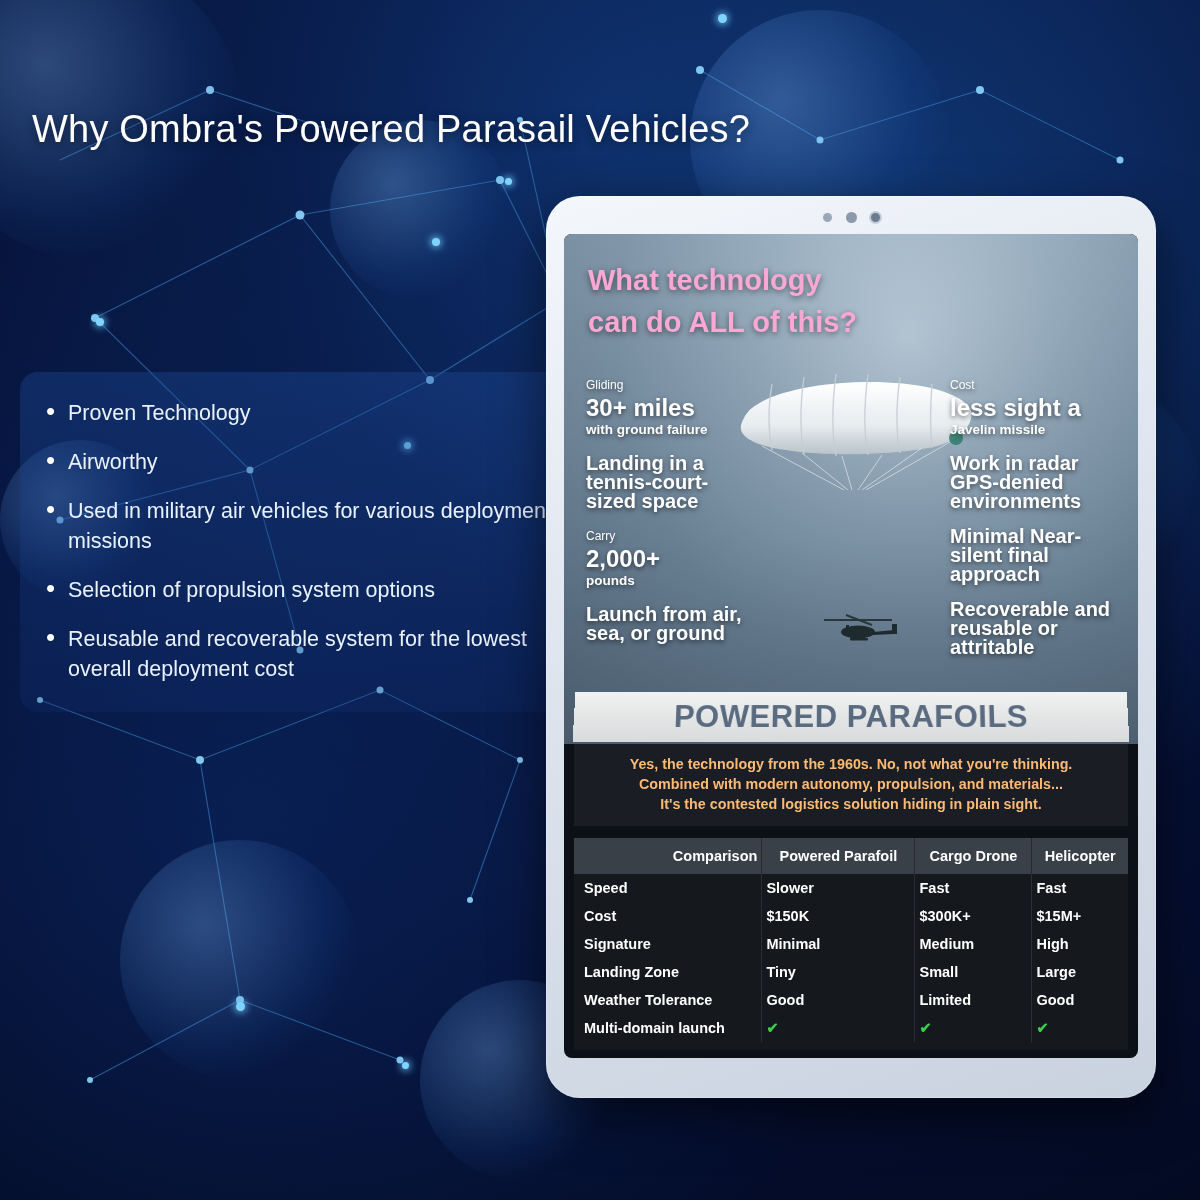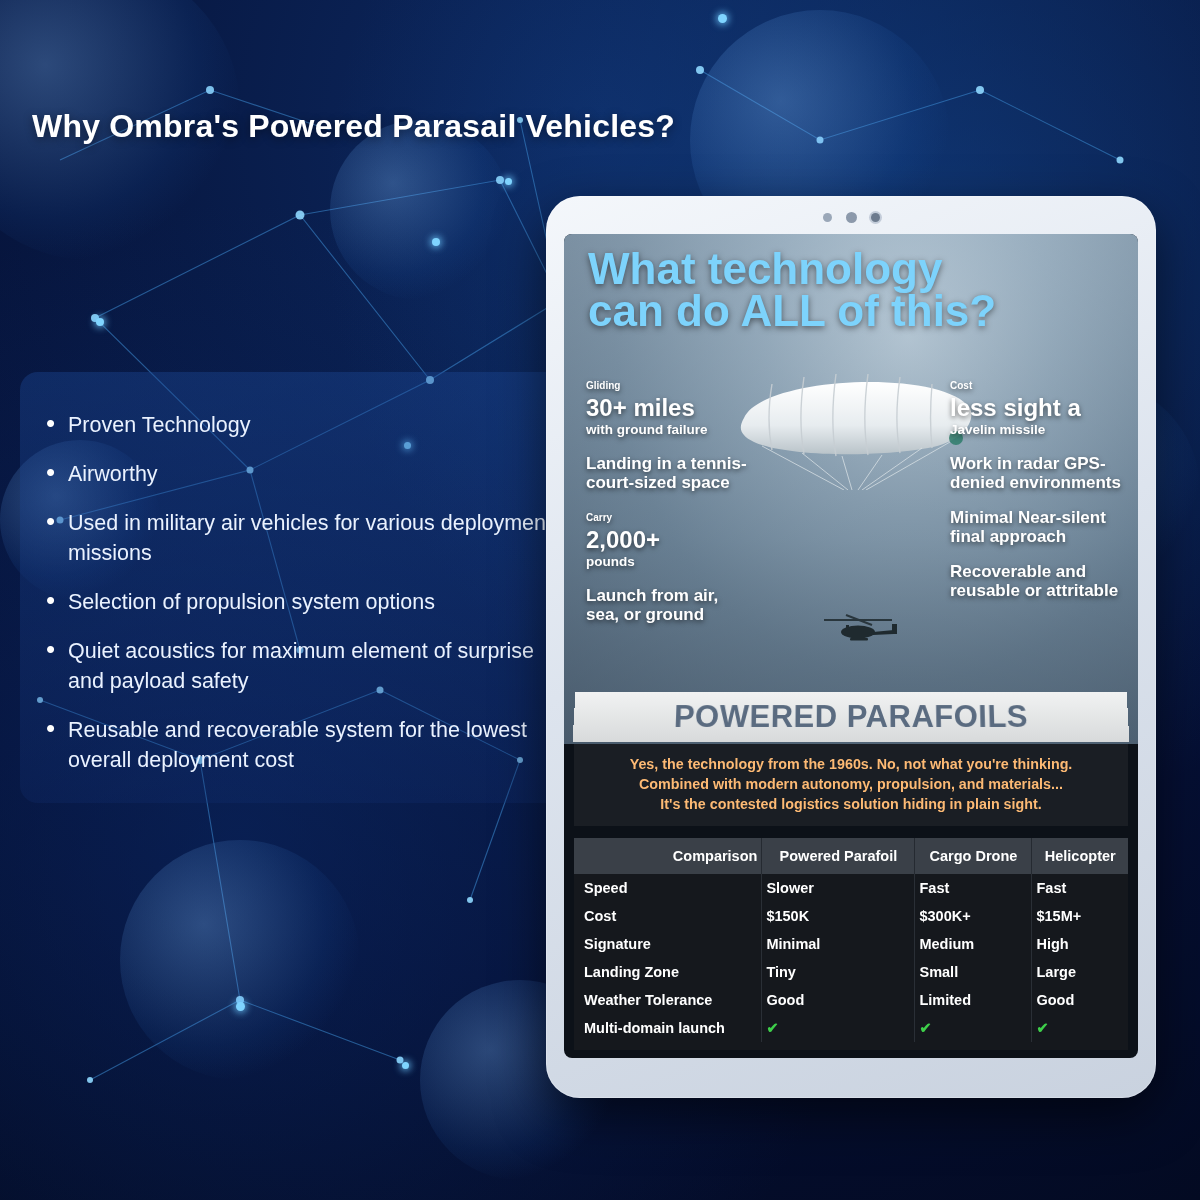--- a/index.html
+++ b/index.html
@@ -22,31 +22,31 @@
   .bokeh {
     position: absolute; border-radius: 50%;
     background: radial-gradient(circle at 35% 35%, rgba(130,190,255,0.30), rgba(40,110,200,0.10) 55%, rgba(10,30,80,0) 72%);
   }
   .dot { position: absolute; border-radius: 50%; background: #7fd4ff; box-shadow: 0 0 7px 2px rgba(110,200,255,0.75); }
   svg.netlines { position: absolute; inset: 0; width: 1200px; height: 1200px; }
 
   
   .headline {
     position: absolute; left: 32px; top: 108px;
-    font-size: 32px; font-weight: bold; color: #ffffff;
+    font-size: 38px; font-weight: normal; color: #ffffff;
     letter-spacing: 0.2px;
     text-shadow: 0 2px 10px rgba(0,0,0,0.45);
   }
 
   
   .bullet-panel {
     position: absolute; left: 20px; top: 372px; width: 580px;
     background: linear-gradient(180deg, rgba(28,72,150,0.40), rgba(18,48,115,0.26));
     border-radius: 18px;
-    padding: 38px 26px 26px 18px;
+    padding: 26px 26px 26px 18px;
   }
   ul.bullets { list-style: none; }
   ul.bullets li {
     position: relative;
     color: #eaf2ff;
     font-size: 21.5px;
     line-height: 30px;
     padding-left: 30px;
     margin-bottom: 19px;
   }
@@ -93,41 +93,41 @@
   .sky {
     position: absolute; left: 0; right: 0; top: 0; height: 510px;
     background:
       radial-gradient(ellipse at 60% 20%, #b9cbd8 0%, #8fa6b8 30%, #6d8599 60%, #55697c 100%);
   }
   .sky::after {
     content:""; position:absolute; inset:0;
     background: linear-gradient(180deg, rgba(190,205,218,0.25) 0%, rgba(90,110,128,0.25) 60%, rgba(60,76,92,0.5) 100%);
   }
   .poster-title {
-    position: absolute; left: 24px; top: 14px;
-    color: #7dd3fc; font-weight: bold; font-size: 44px; line-height: 42px;
+    position: absolute; left: 24px; top: 25px;
+    color: #f9a8d4; font-weight: bold; font-size: 29px; line-height: 42px;
     text-shadow: 0 2px 6px rgba(0,0,0,0.5);
     z-index: 6;
   }
 
   
   .canopy { position: absolute; left: 168px; top: 126px; width: 250px; height: 130px; z-index: 3; }
   .heli { position: absolute; left: 252px; top: 378px; width: 86px; height: 34px; z-index: 3; }
 
   .col {
     position: absolute; z-index: 5; color: #ffffff;
     text-shadow: 0 2px 5px rgba(0,0,0,0.55);
   }
   .col.left { left: 22px; top: 142px; width: 170px; }
   .col.right { right: 16px; top: 142px; width: 172px; }
   .fact { margin-bottom: 16px; }
-  .fact .sm { font-size: 10px; line-height: 19px; font-weight: bold; }
+  .fact .sm { font-size: 12px; line-height: 19px; font-weight: normal; }
   .fact .lg { font-size: 24px; line-height: 26px; font-weight: bold; }
   .fact .xs { font-size: 13.5px; line-height: 17px; font-weight: bold; }
-  .fact .reg { font-size: 17px; line-height: 19px; font-weight: bold; }
+  .fact .reg { font-size: 20px; line-height: 19px; font-weight: bold; }
 
   .band {
     position: absolute; left: 10px; right: 10px; top: 458px; height: 50px;
     background: linear-gradient(180deg, #f1f2f2 0%, #d8dadb 100%);
     display: flex; align-items: center; justify-content: center;
     z-index: 7;
     transform: perspective(420px) rotateX(5deg);
   }
   .band span {
     font-size: 31px; font-weight: bold; color: #5a6b80; letter-spacing: 0.5px;
@@ -225,21 +225,20 @@
   </div>
 
   <h1 class="headline">Why Ombra's Powered Parasail Vehicles?</h1>
 
   <div class="bullet-panel">
     <ul class="bullets">
       <li>Proven Technology</li>
       <li>Airworthy</li>
       <li>Used in military air vehicles for various deployment missions</li>
       <li>Selection of propulsion system options</li>
-      <li>Quiet acoustics for maximum element of surprise and payload safety</li>
       <li>Reusable and recoverable system for the lowest overall deployment cost</li>
     </ul>
   </div>
 
   <div class="tablet">
     <div class="tablet-cam">
       <span class="cam-dot"></span>
       <span class="cam-dot big"></span>
       <span class="cam-dot ring"></span>
     </div>

